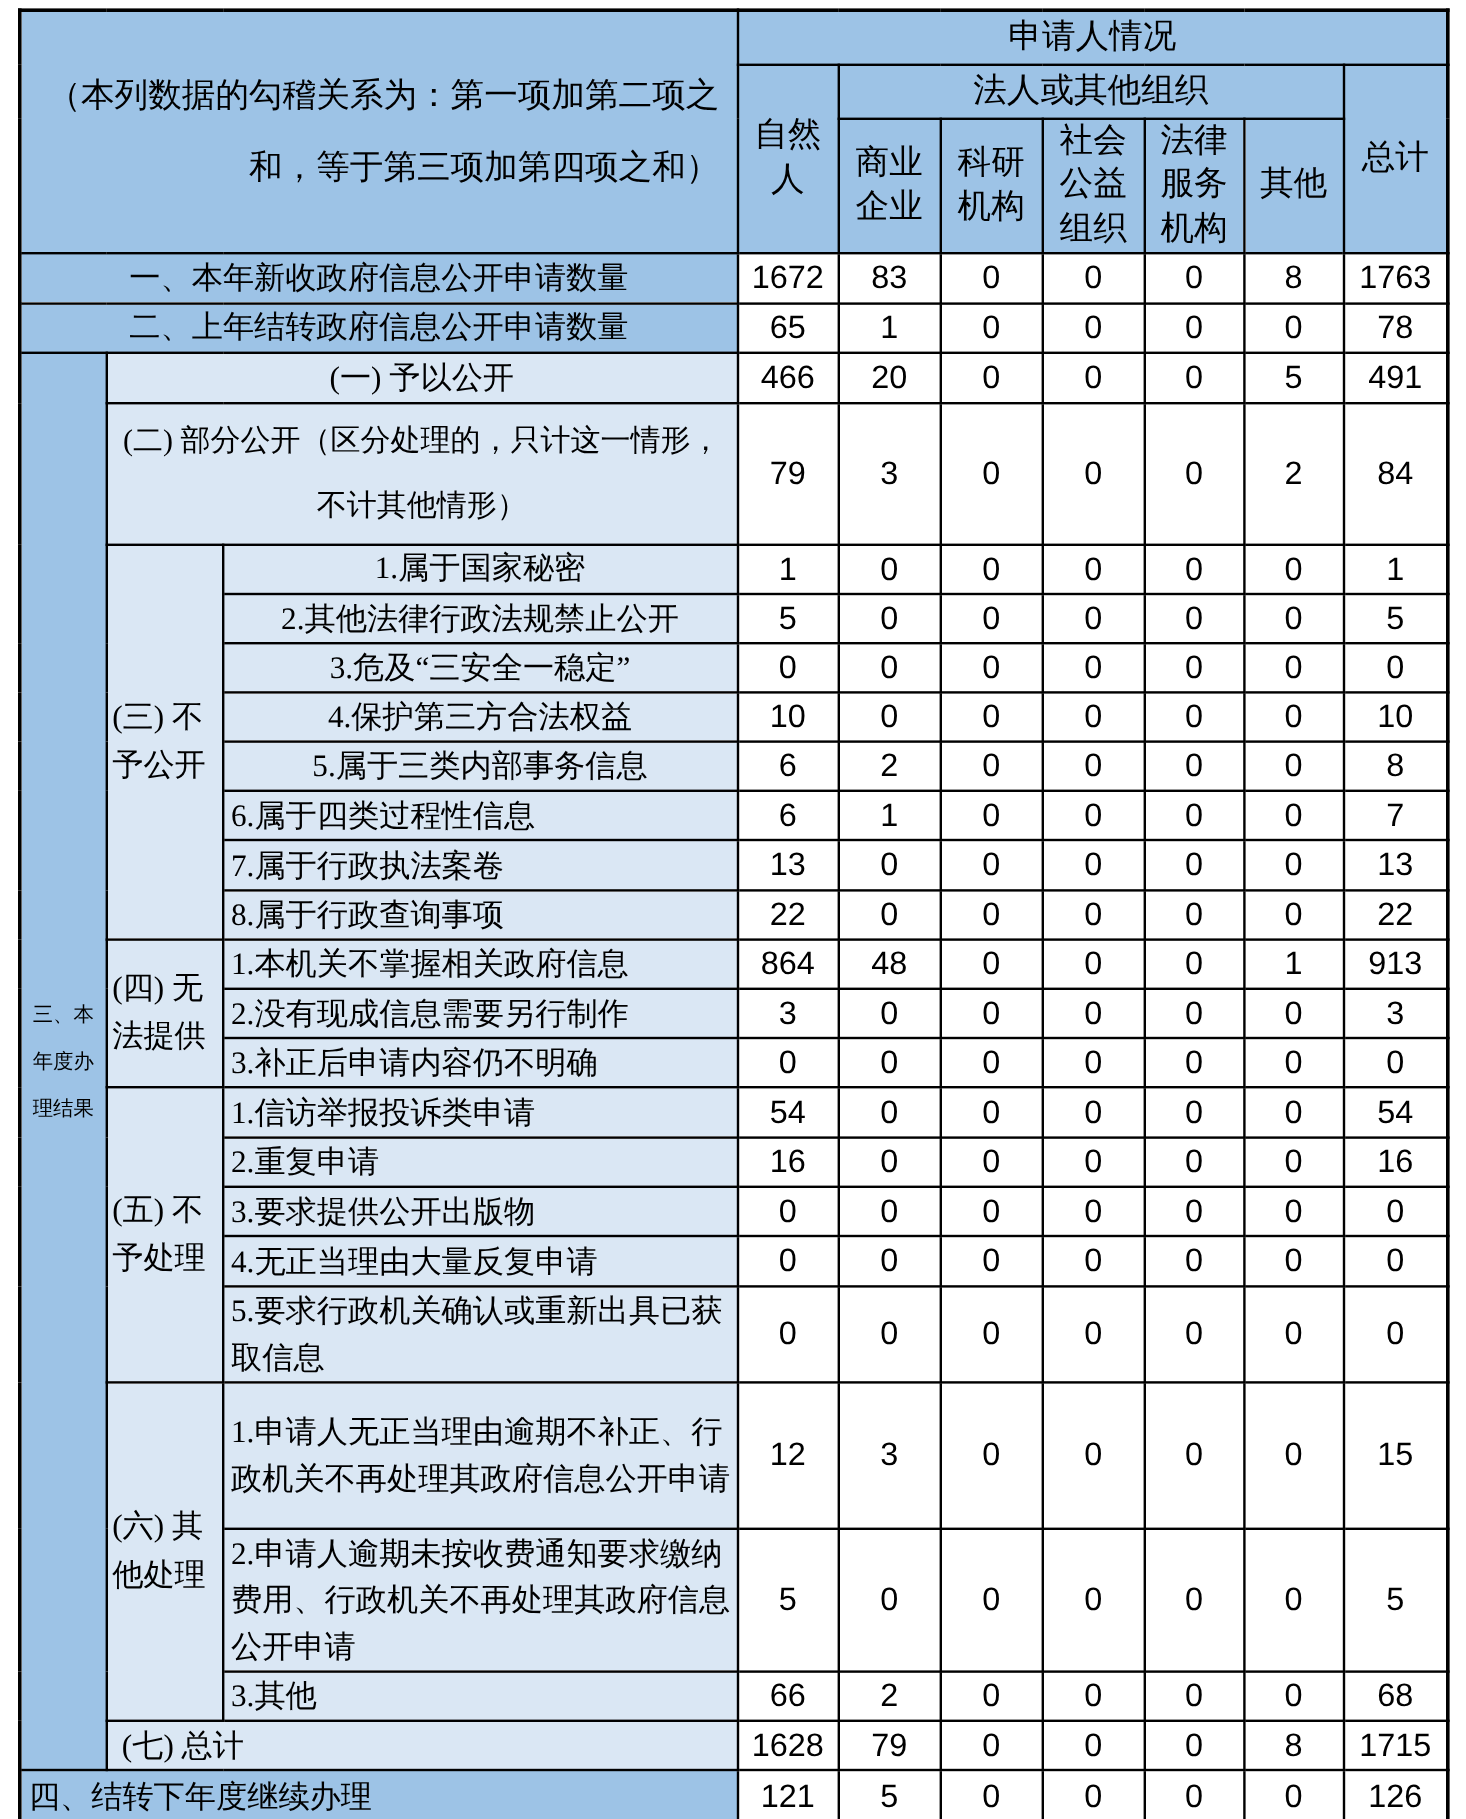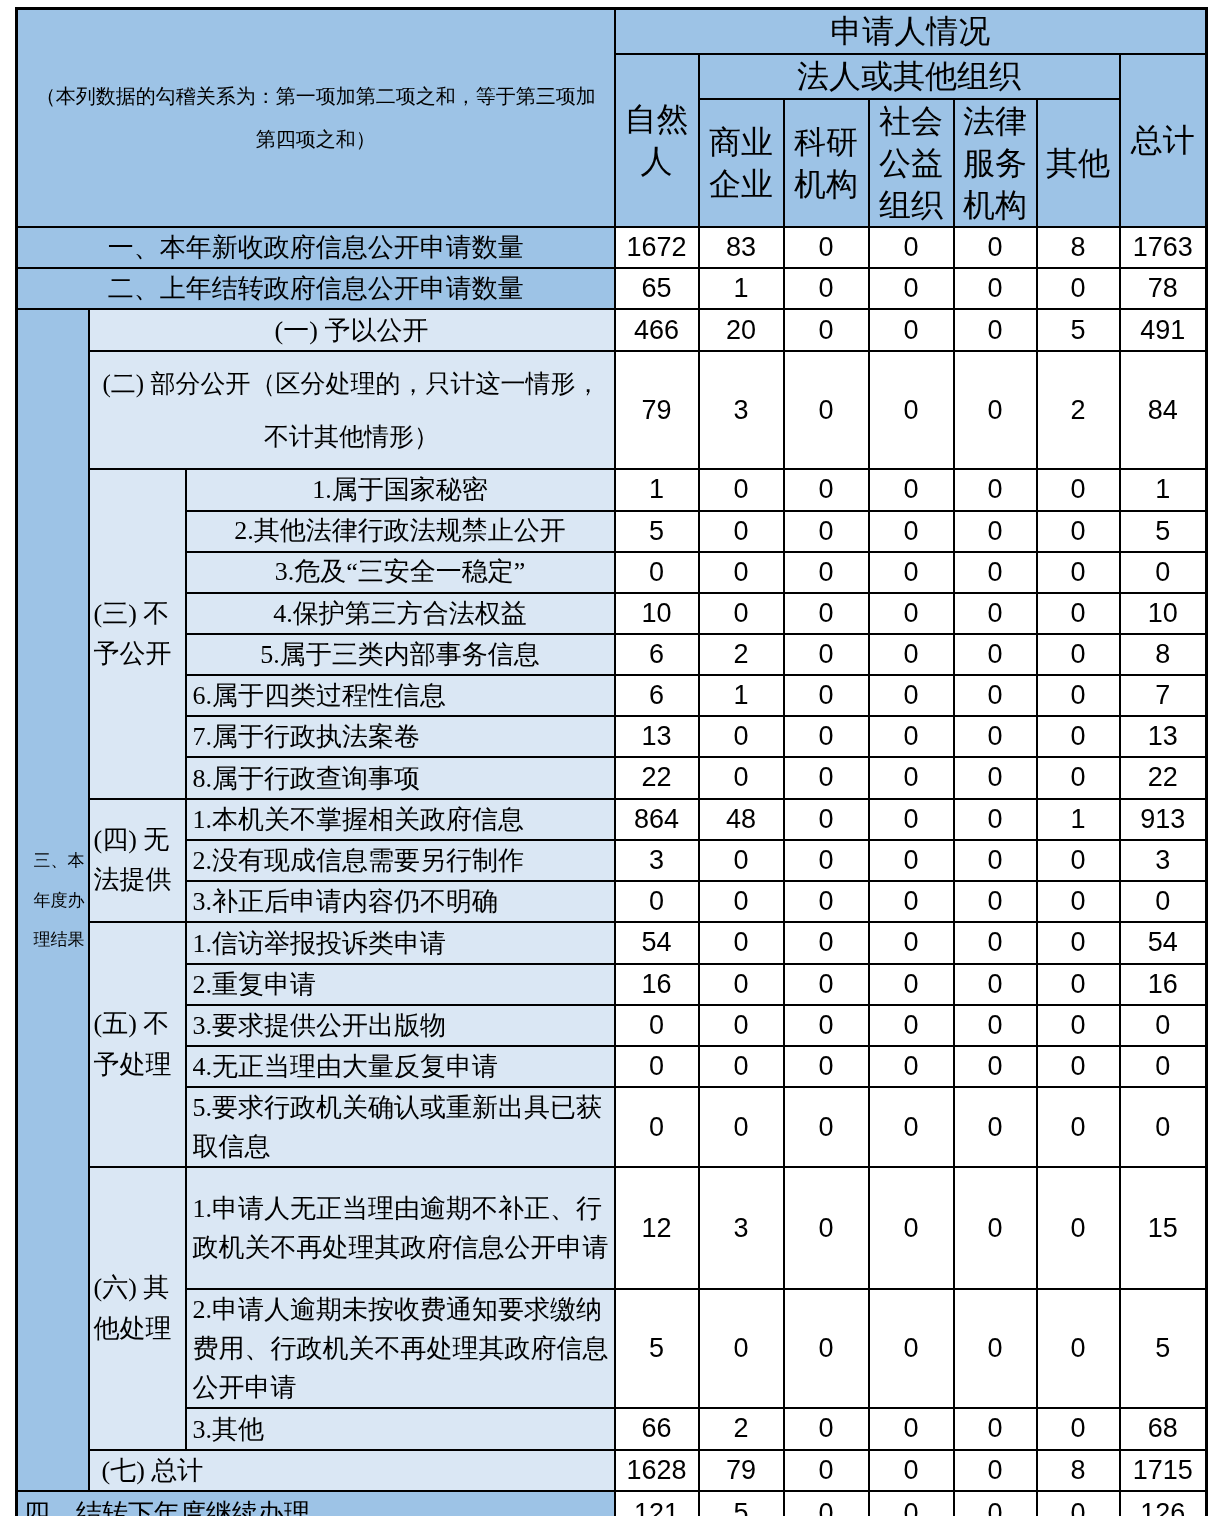--- a/index.html
+++ b/index.html
@@ -23,27 +23,27 @@
     font-size:26px;line-height:1.45;
     word-break:break-all;padding:0;
   }
   .blue{background:var(--header-fill);}
   .lite{background:var(--subrow-fill);}
   .num{
     background:var(--value-fill);
     font-family:"Liberation Sans","DejaVu Sans",sans-serif;
     font-size:27px;text-align:center;
   }
-  .hdr{font-size:32px;text-align:center;line-height:1.32;padding:0 3px;}
-  .note{font-size:20px;line-height:2.25;text-align:center;padding:0 14px;}
+  .hdr{font-size:28px;text-align:center;line-height:1.32;padding:0 3px;}
+  .note{font-size:28px;line-height:2.25;text-align:right;padding:0 14px;}
   .kai{line-height:2.15;}
   .c{text-align:center;}
   .l{text-align:left;padding-left:6px;padding-right:4px;line-height:1.5;}
   .glbl{text-align:left;padding:0 4px;line-height:1.55;}
-  .sec{font-size:17px;line-height:2.3;text-align:right;padding:0 3px;}
+  .sec{font-size:17px;line-height:2.3;text-align:center;padding:0 3px;}
 </style>
 </head>
 <body>
 
 <table>
   <colgroup>
     <col style="width:72px">
       <col style="width:97px">
       <col style="width:429px">
     <col style="width:84px">

